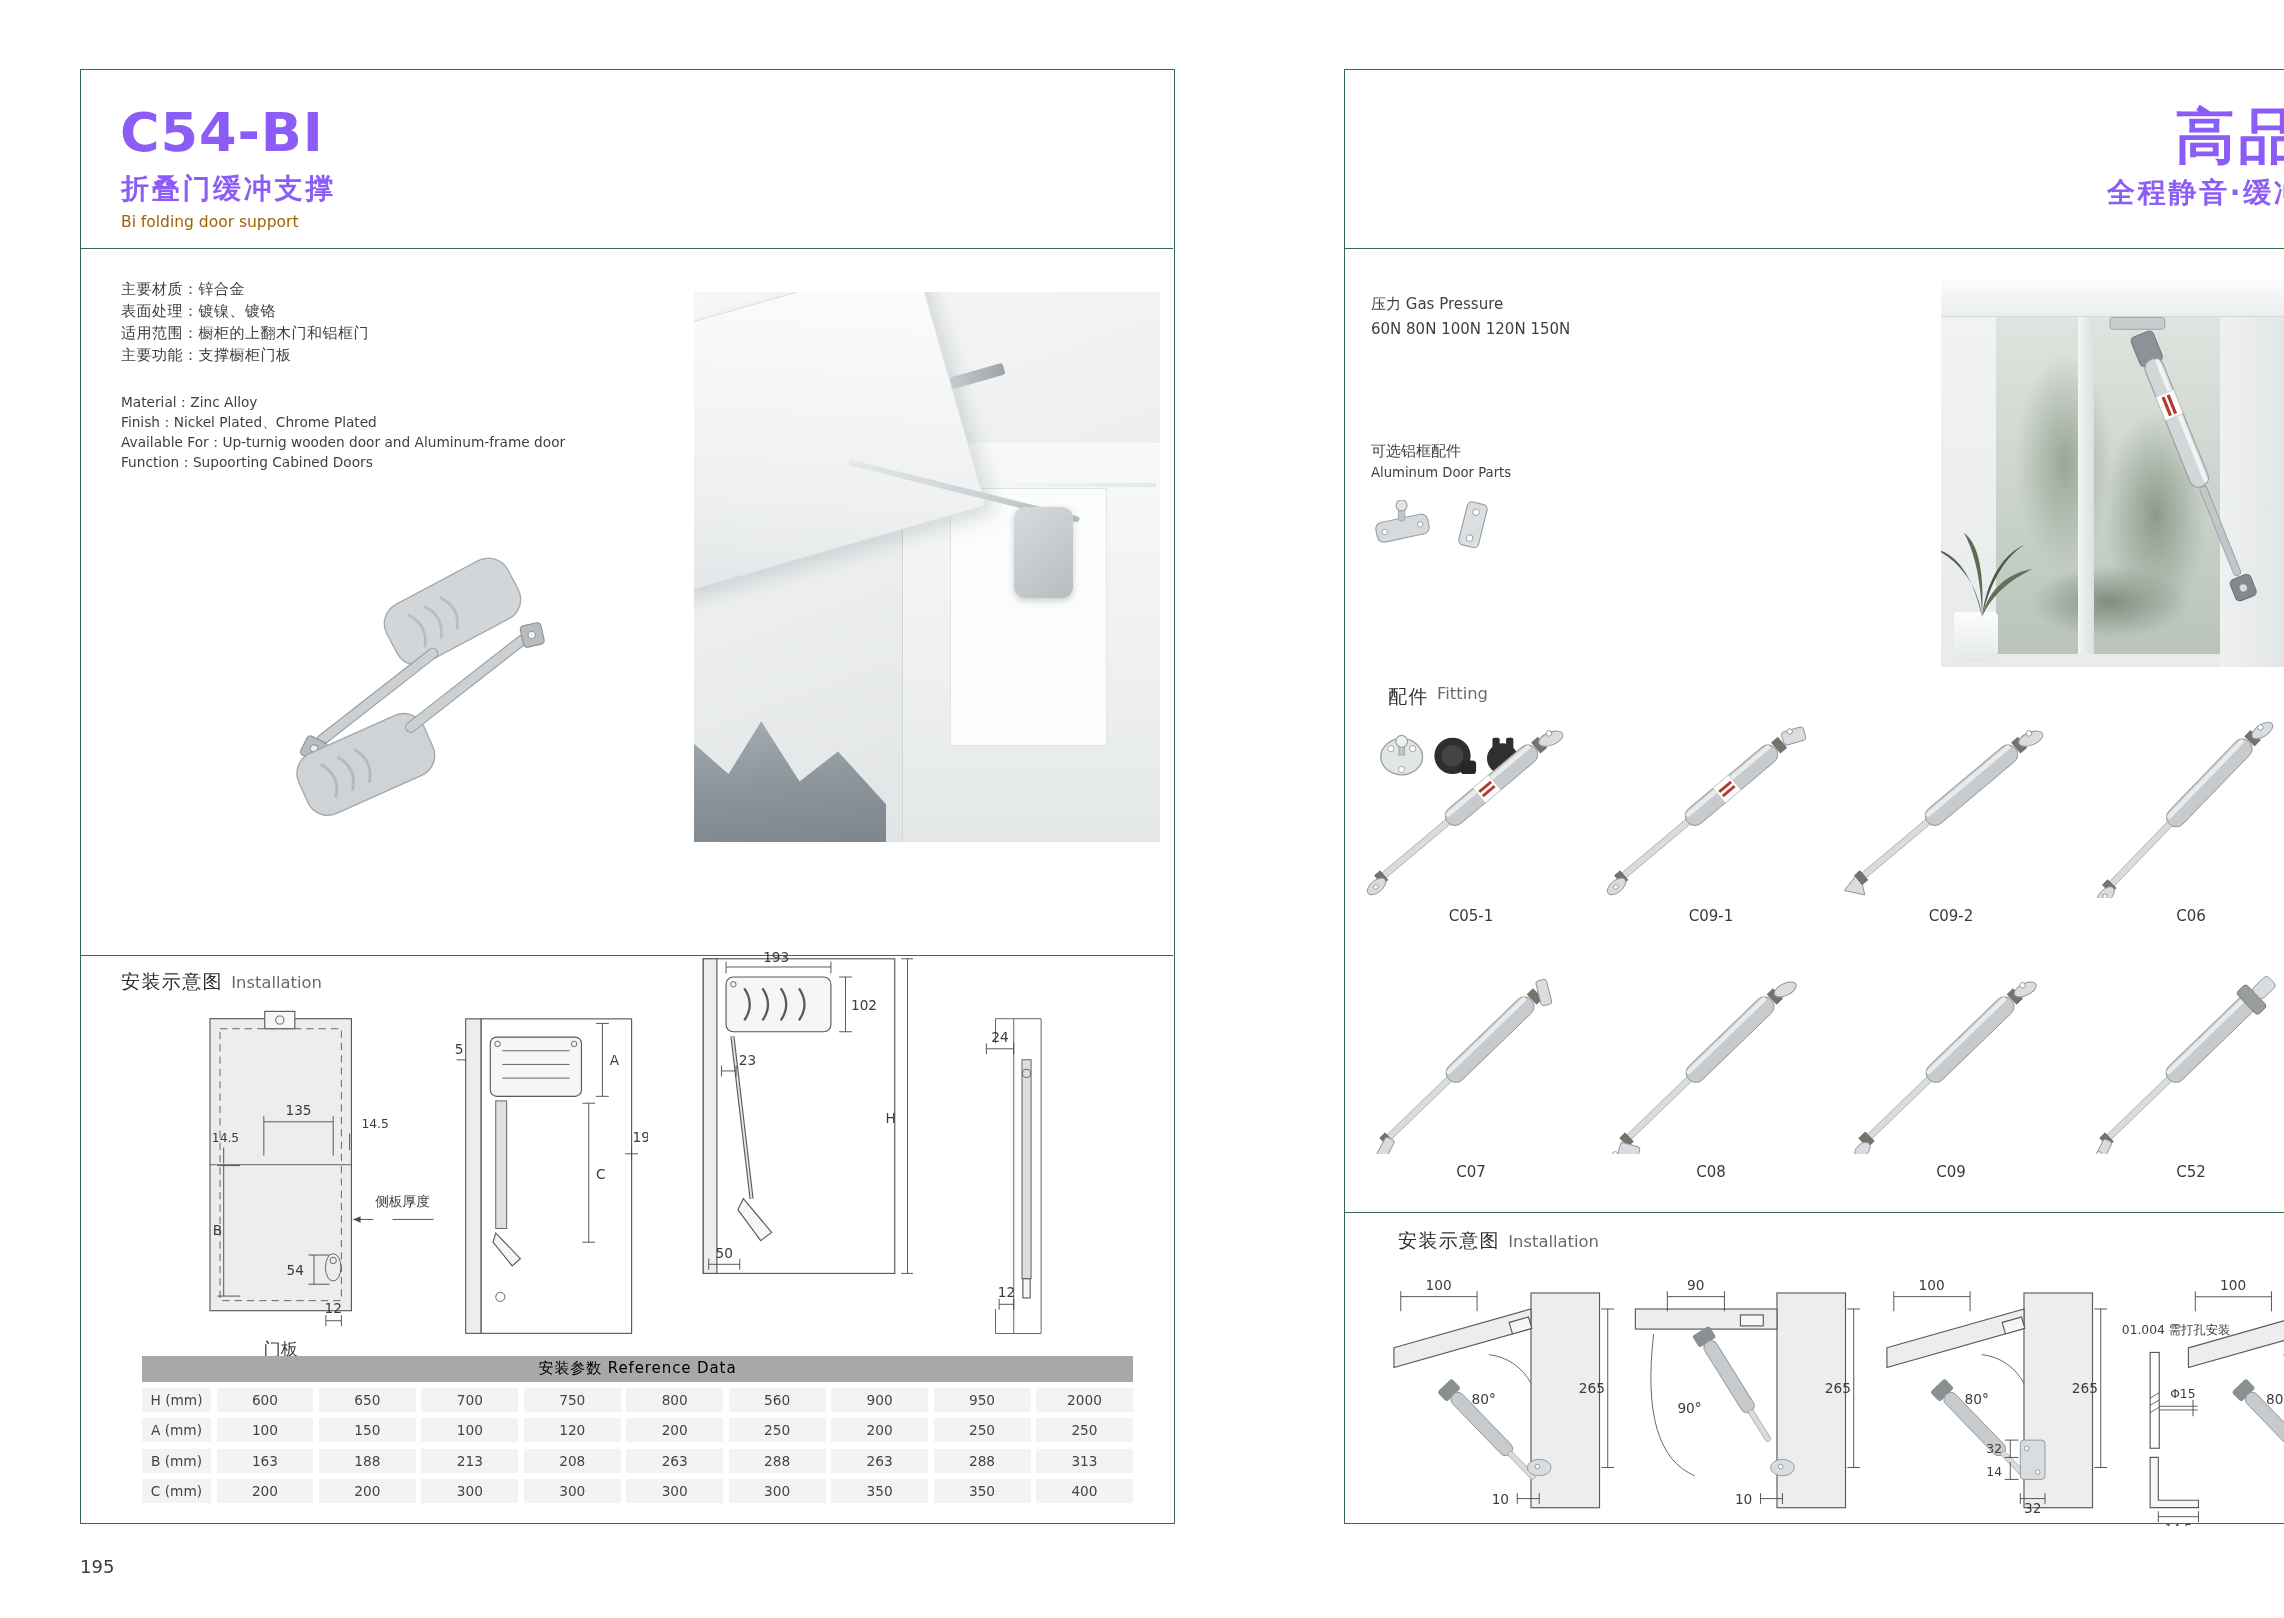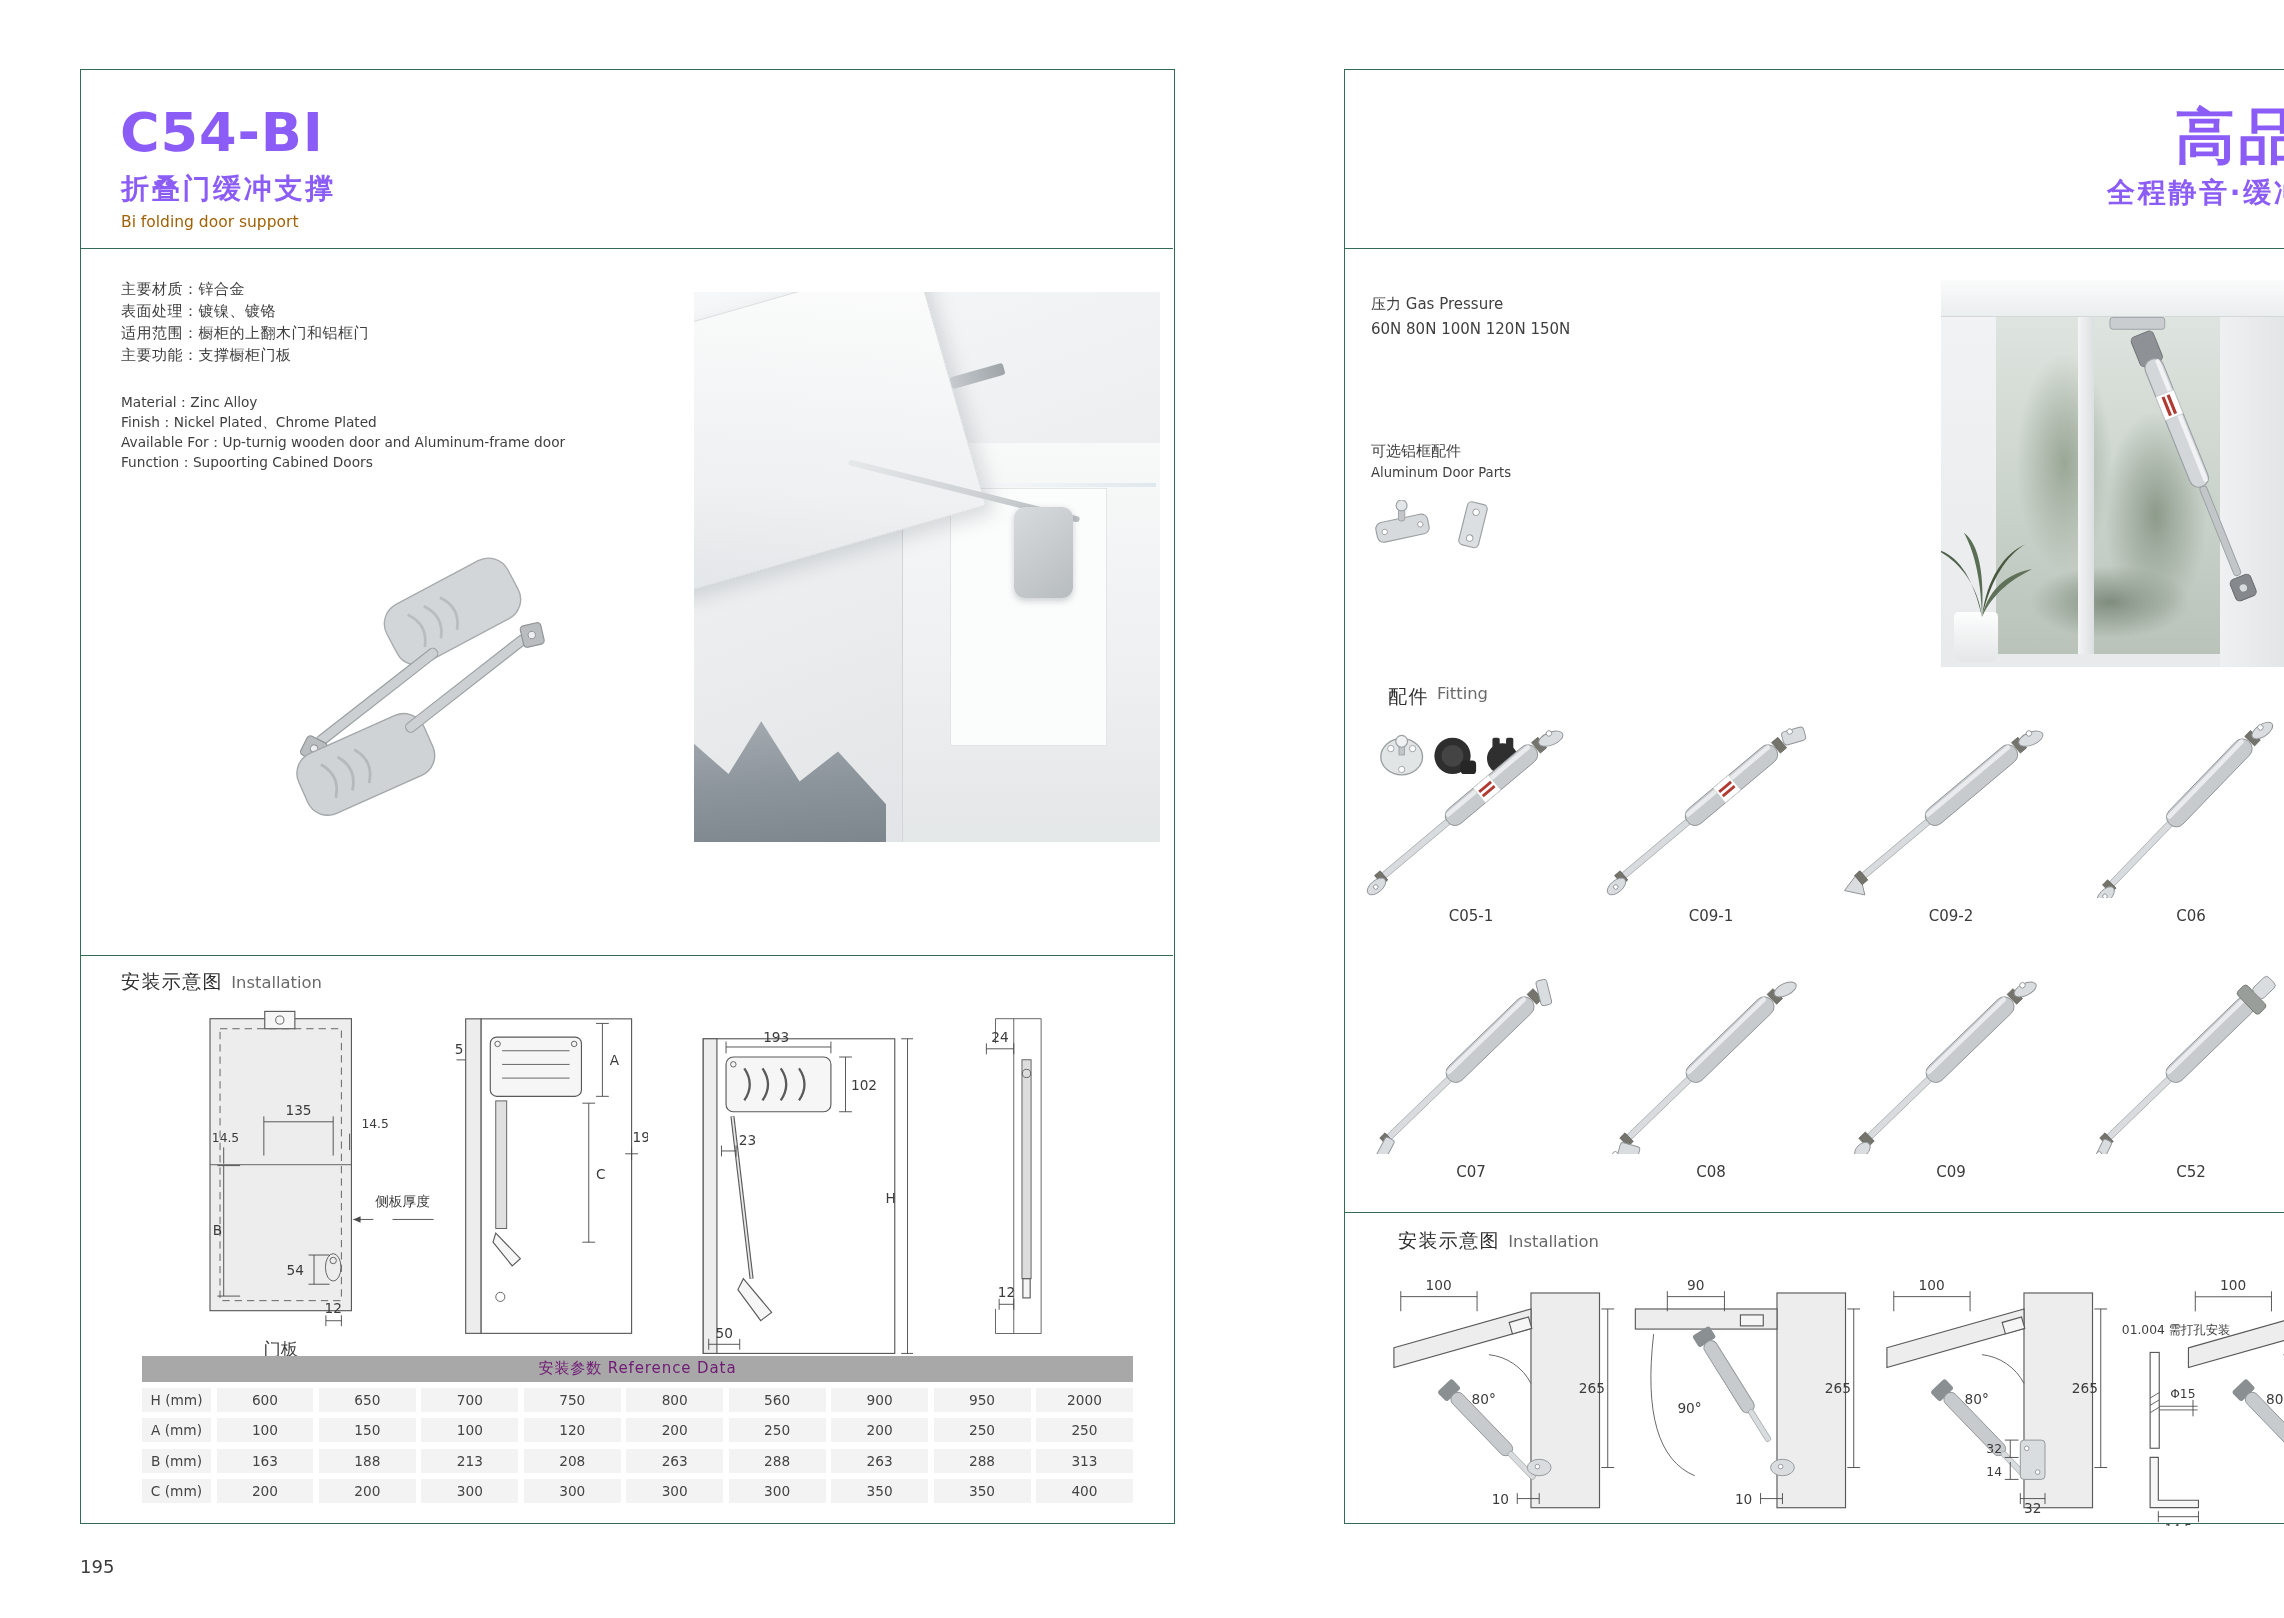--- a/index.html
+++ b/index.html
@@ -16,21 +16,21 @@
   .spec-cn{font-size:15px;line-height:22px;color:#3f3f3f;letter-spacing:0.5px;}
   .spec-en{font-size:13.7px;line-height:20px;color:#3f3f3f;}
   .sec-title-cn{font-size:19px;color:#2f2f2f;letter-spacing:1.4px;}
   .sec-title-en{font-size:16.4px;color:#6a6a6a;margin-left:8.2px;}
   .label-text{font-size:15px;color:#3f3f3f;}
   .label-sub{font-size:13.2px;color:#3f3f3f;}
   .prod-label{font-size:15px;color:#3a3a3a;text-align:center;width:100%;}
   .pageno{font-size:18px;color:#3a3a3a;}
   
   .rtable{position:absolute;}
-  .table-title{height:25.6px;background:#a8a8a8;color:#701a75;font-size:15px;
+  .table-title{height:25.6px;background:#a8a8a8;color:#000000;font-size:15px;
                display:flex;align-items:center;justify-content:center;letter-spacing:0.9px;}
   .trow{display:flex;margin-top:6.4px;justify-content:space-between;}
   .tlabel{width:69px;background:#f3f3f4;height:24px;display:flex;align-items:center;
           justify-content:center;font-size:13.7px;color:#444;margin-right:5.5px;flex:none;}
   .tcell{flex:1;background:#f3f3f4;height:24px;display:flex;align-items:center;
          justify-content:center;font-size:13.7px;color:#444;margin-right:5.5px;}
   .tcell:last-child{margin-right:0;}
   
   .photo-left{background:linear-gradient(160deg,#f6f7f8 0%,#eceeef 45%,#dfe2e4 100%);overflow:hidden;}
   .photo-right{background:linear-gradient(180deg,#f2f3f4 0%,#e8eaeb 100%);overflow:hidden;}
@@ -202,21 +202,21 @@
     <line x1="286" y1="215" x2="314" y2="215" class="dl"></line>
     <line x1="286" y1="520" x2="314" y2="520" class="dl"></line>
     <text class="dimtxt" x="316" y="382">C</text>
 
     <text class="dimtxt" x="396" y="300">19</text>
     <line x1="394" y1="312" x2="394" y2="340" class="dl"></line>
     <line x1="380" y1="326" x2="408" y2="326" class="dl"></line>
   </svg>
 </div>
 
-<div class="abs" style="left:685px;top:1025px;">
+<div class="abs" style="left:685px;top:945px;">
   <svg width="228" height="365" viewBox="0 0 500 800">
     <rect x="40" y="30" width="420" height="690" class="panelw"></rect>
     <rect x="40" y="30" width="30" height="690" class="panel"></rect>
     <rect x="90" y="70" width="230" height="120" rx="16" class="mech"></rect>
     <path d="M 130,95 q 24,35 0,70 M 170,95 q 24,35 0,70 M 210,95 q 24,35 0,70 M 250,95 q 24,35 0,70" fill="none" stroke="#5a5a5a" stroke-width="5"></path>
     <circle cx="106" cy="86" r="6" class="thin"></circle>
 
     <line x1="90" y1="48" x2="320" y2="48" class="dl"></line>
     <line x1="90" y1="36" x2="90" y2="62" class="dl"></line>
     <line x1="320" y1="36" x2="320" y2="62" class="dl"></line>

